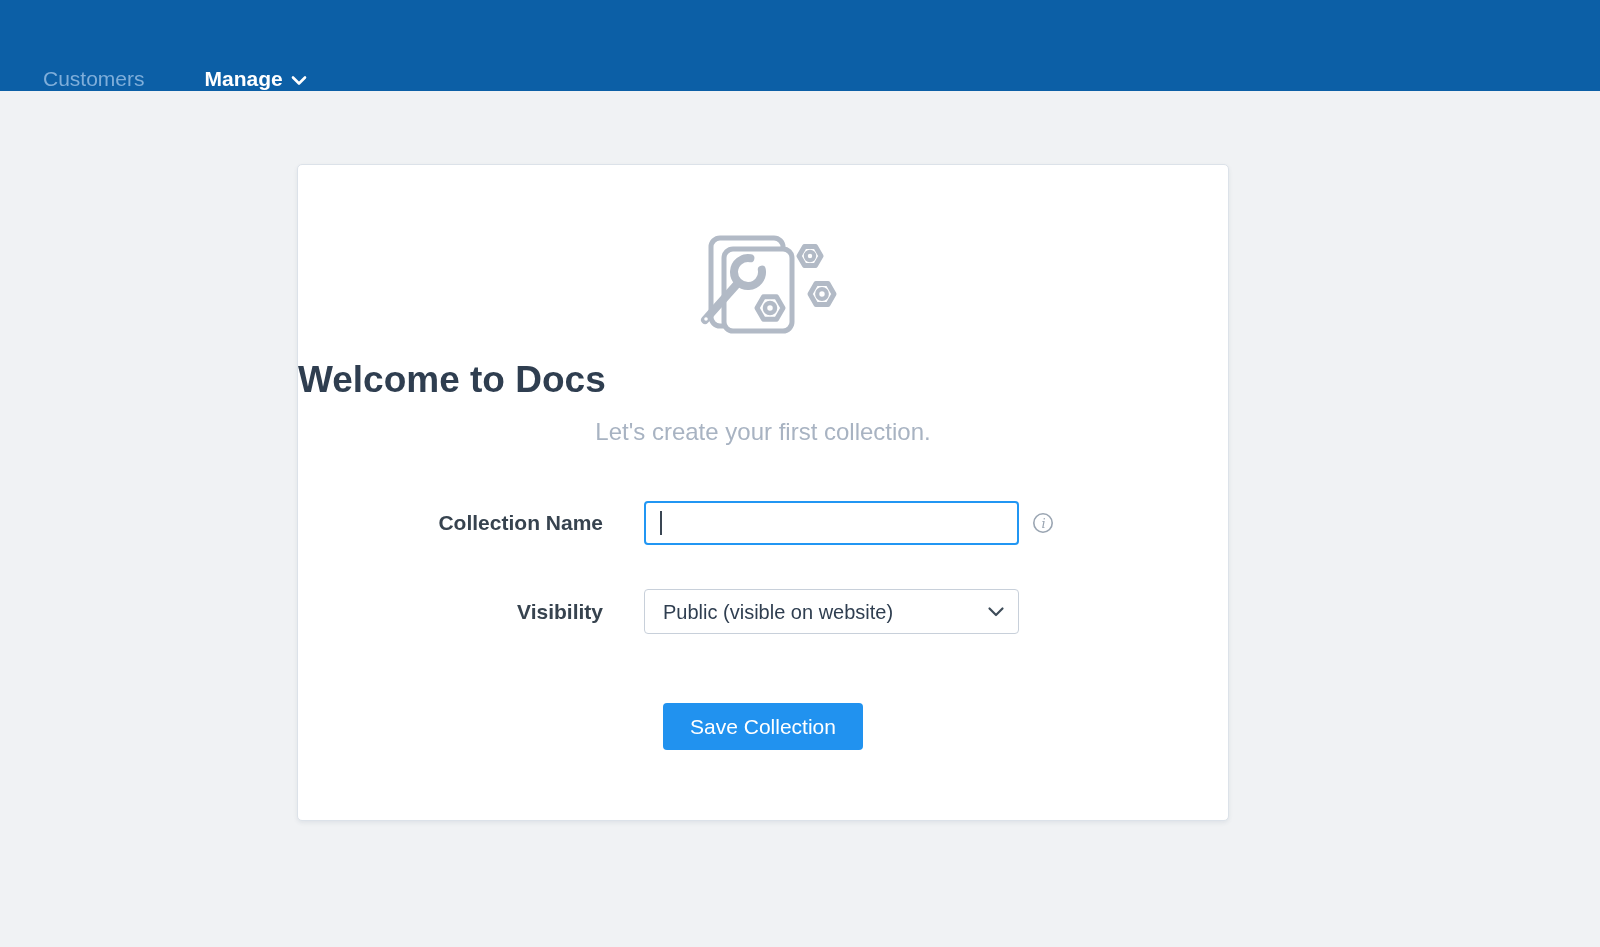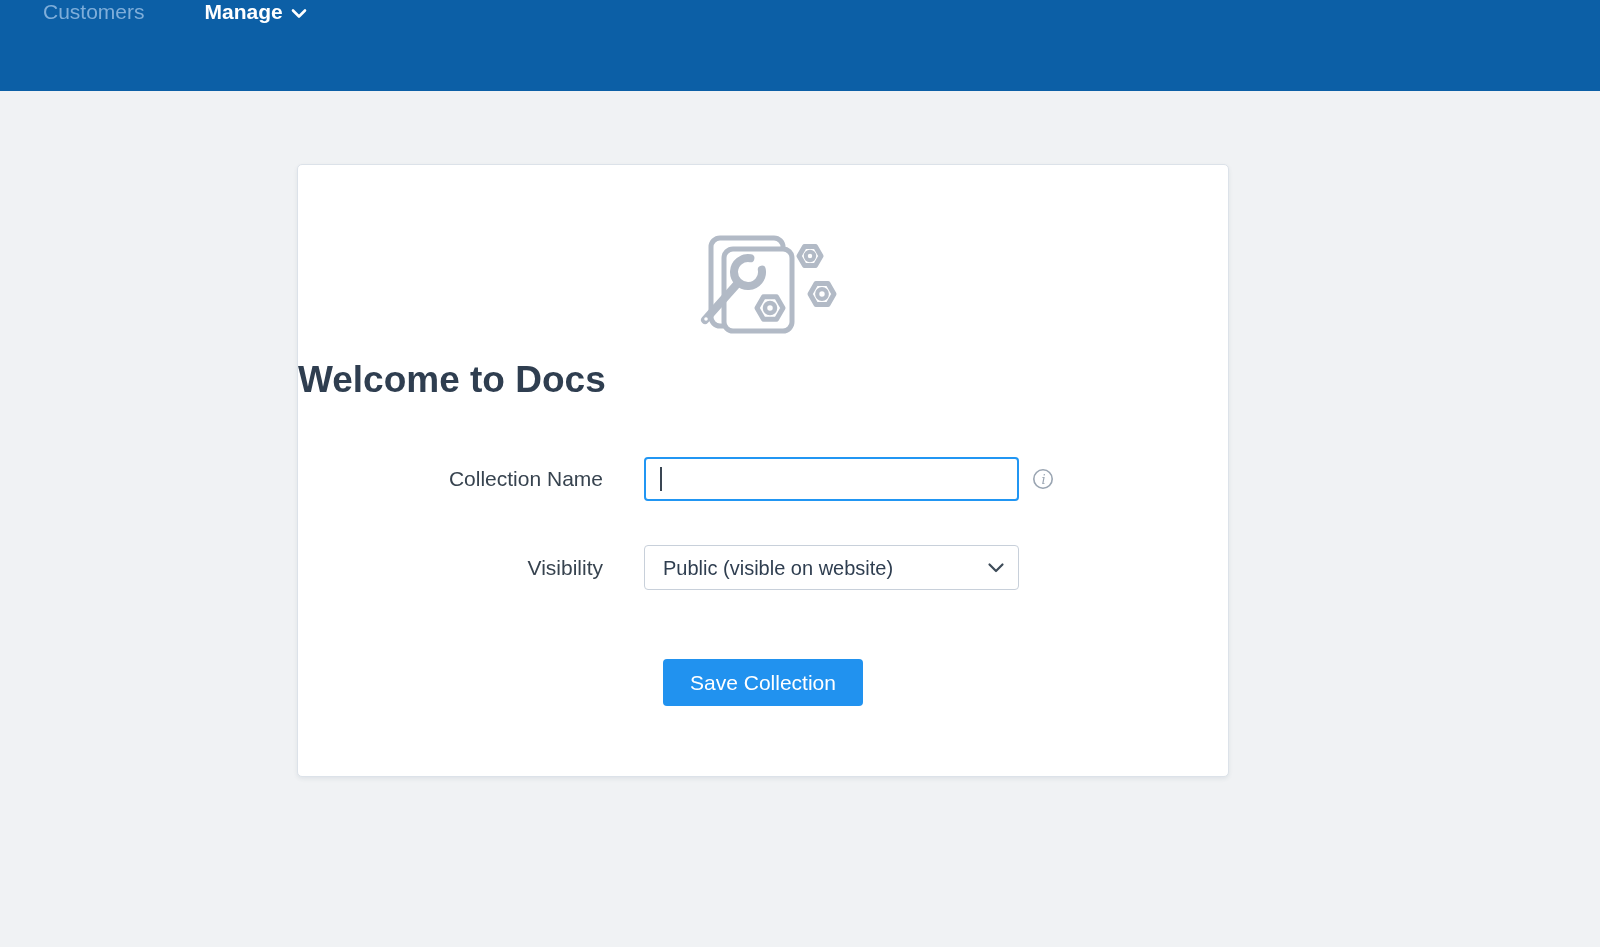--- a/index.html
+++ b/index.html
@@ -22,21 +22,21 @@
     min-height:947px;
     background:var(--page-bg);
     font-family:"Liberation Sans","DejaVu Sans",sans-serif;
     overflow-x:hidden;
   }
   
   .navbar{
     height:91px;
     background:var(--navbar-blue);
     display:flex;
-    align-items:flex-start;
+    align-items:flex-end;
     padding-left:43px;
   }
   .nav-item{
     font-size:21px;
     text-decoration:none;
     cursor:pointer;
     display:inline-flex;
     align-items:center;
   }
   .nav-item.dim{color:var(--nav-dim-link);font-weight:400;}
@@ -79,20 +79,21 @@
     display:flex;
     align-items:center;
   }
   .form-row + .form-row{margin-top:44px;}
   .form-label{
     width:305px;
     text-align:right;
     font-size:21px;
     color:var(--label);
     flex:none;
+    font-weight:bold;
   }
   .control{
     margin-left:41px;
     width:375px;
     flex:none;
     position:relative;
   }
   .text-input{
     width:375px;
     height:44px;
@@ -190,20 +191,21 @@
 
         <polygon points="133,25 127.5,34.5 116.5,34.5 111,25 116.5,15.5 127.5,15.5" stroke="#B2BAC6" stroke-width="5" stroke-linejoin="round"></polygon>
         <circle cx="122" cy="25" r="4.2" stroke="#B2BAC6" stroke-width="4"></circle>
 
         <polygon points="146,63 140,73.4 128,73.4 122,63 128,52.6 140,52.6" stroke="#B2BAC6" stroke-width="5" stroke-linejoin="round"></polygon>
         <circle cx="134" cy="63" r="4.8" stroke="#B2BAC6" stroke-width="4.2"></circle>
       </svg>
     </div>
 
     <h1>Welcome to Docs</h1>
+    <p class="subtitle">Let's create your first collection.</p>
 
     <div class="form">
 
       <div class="form-row">
         <label class="form-label">Collection Name</label>
         <span class="control">
           <input class="text-input" type="text" value="" style="">
           <span class="caret"></span>
         </span>
         <span class="info-btn">

